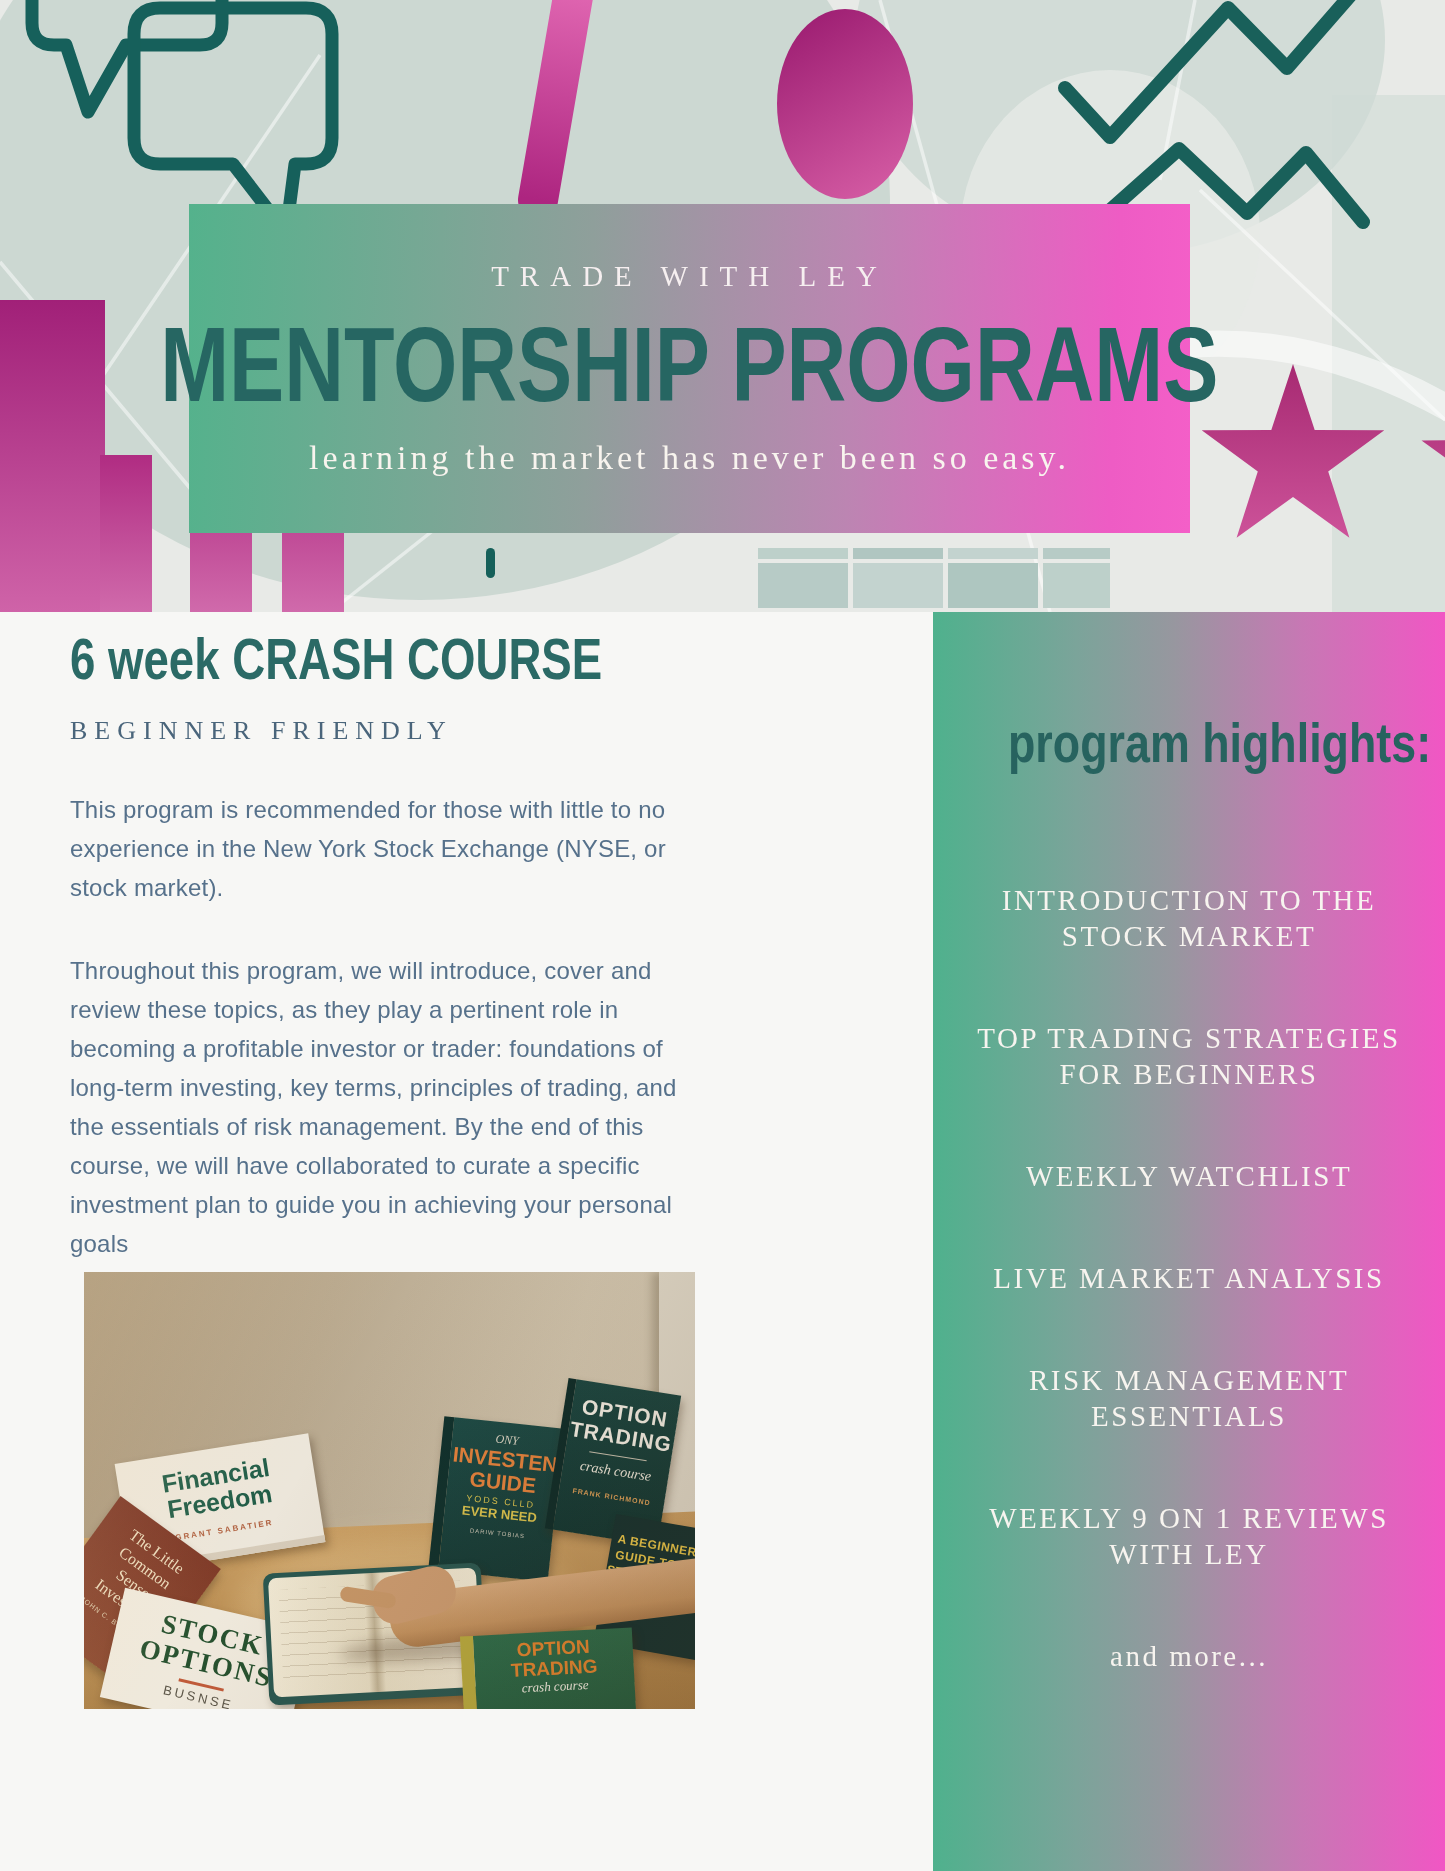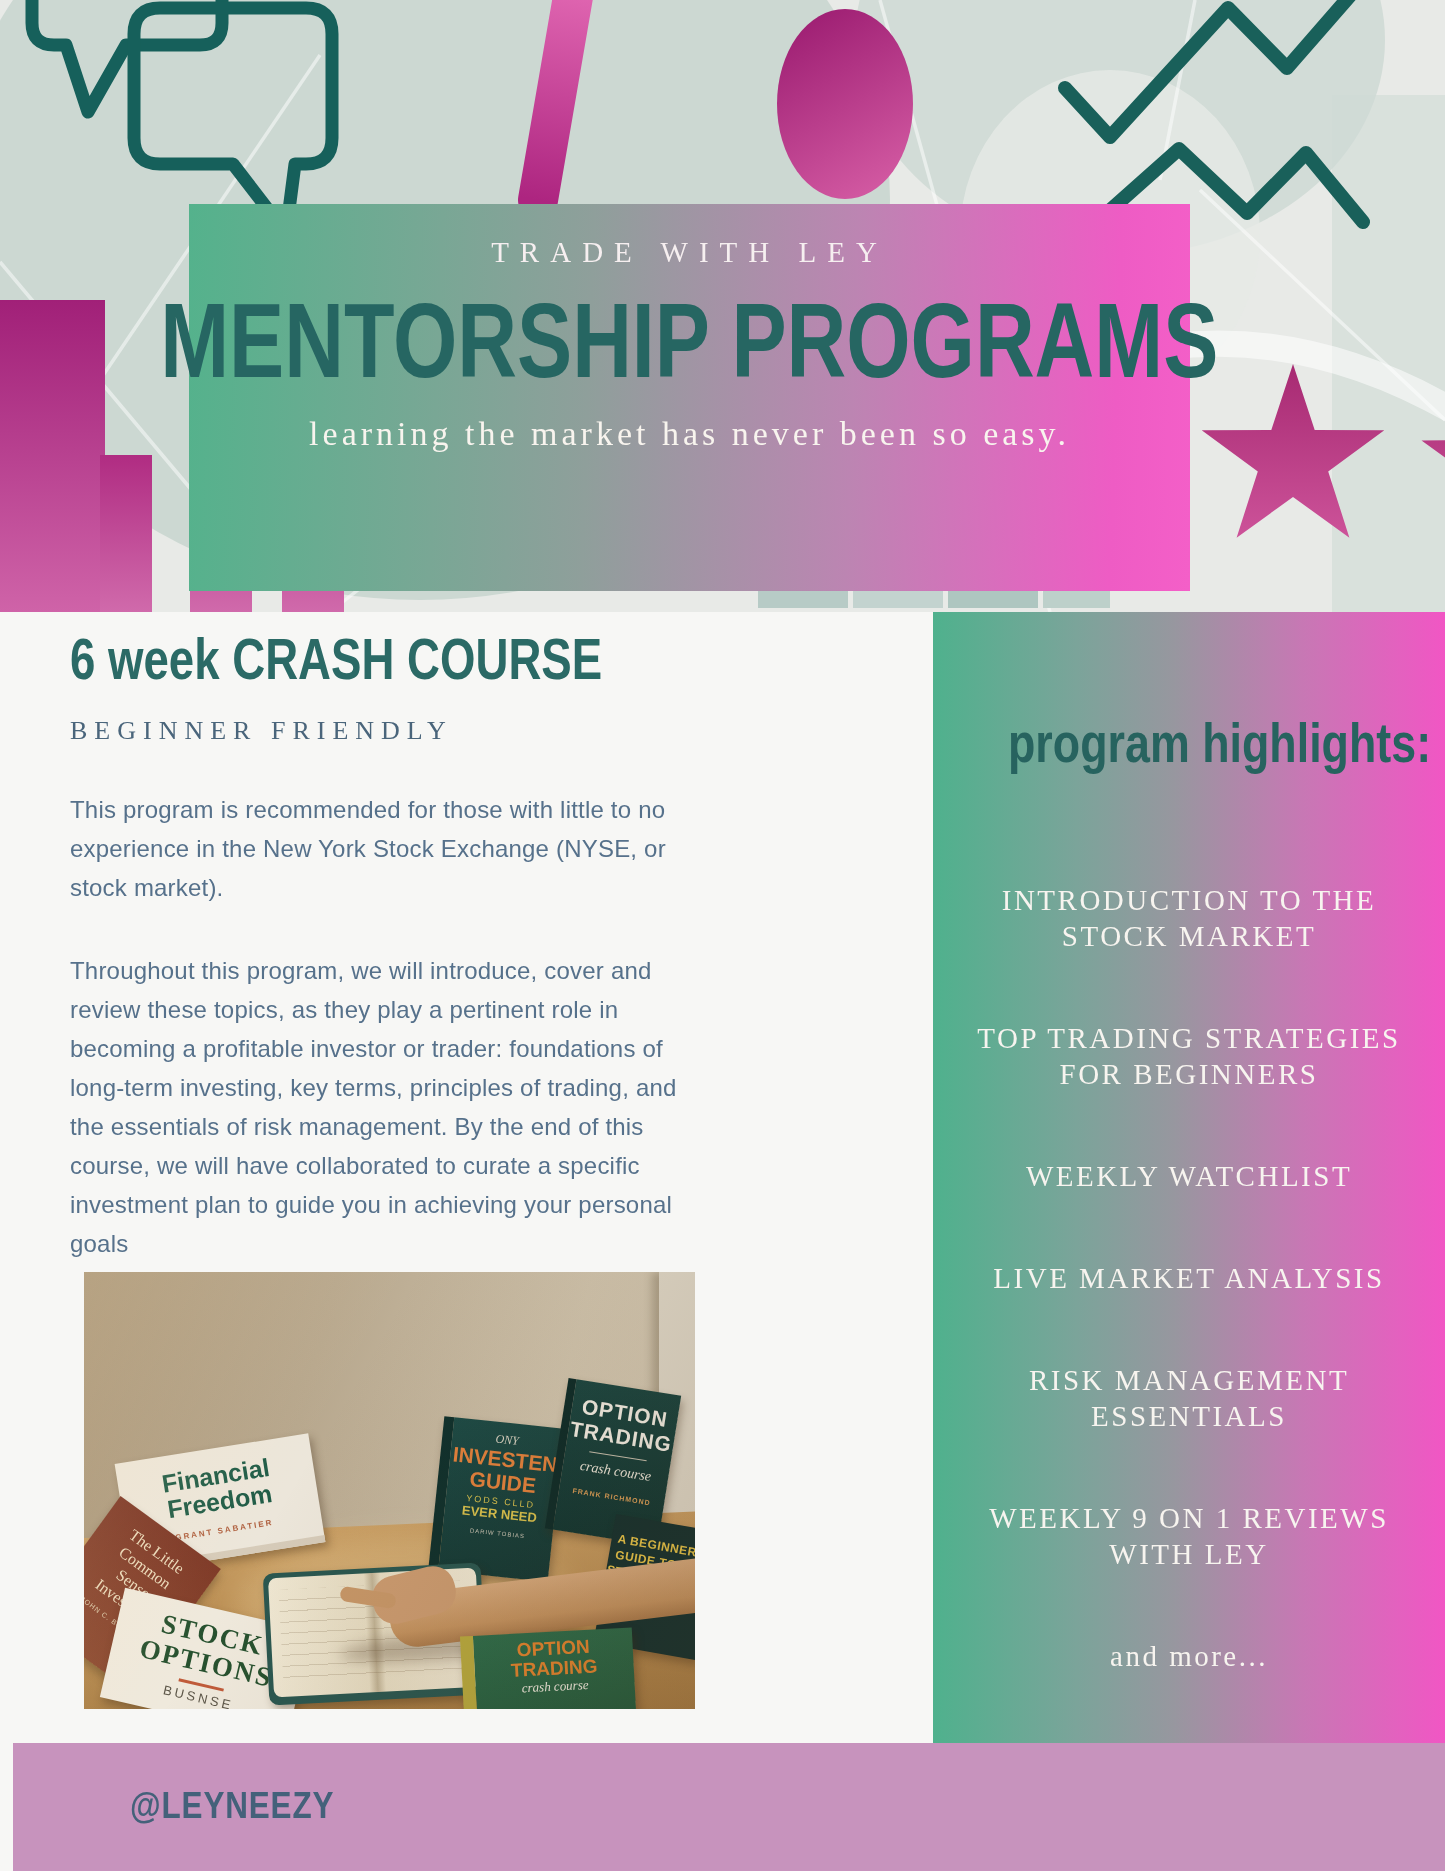--- a/index.html
+++ b/index.html
@@ -1,23 +1,23 @@
 <!DOCTYPE html>
 <html><head>
 <meta charset="utf-8">
 <style>
   html,body{margin:0;padding:0;background:#ffffff;}
   .page{position:relative;width:1445px;height:1871px;overflow:hidden;background:#f7f7f5;
         font-family:"Liberation Sans","DejaVu Sans",sans-serif;}
 
   
   .hero-svg{position:absolute;left:0;top:0;}
-  .banner{position:absolute;left:189px;top:204px;width:1001px;height:387px;box-sizing:border-box;
+  .banner{position:absolute;left:189px;top:204px;width:1001px;height:329px;box-sizing:border-box;
           background:linear-gradient(92deg,#54b28c 0%,#79a795 25%,#8f9f9b 40%,#bc85b2 66%,#ee5cc4 92%,#f45fc8 100%);
-          display:flex;flex-direction:column;align-items:center;text-align:center;padding-top:32px;}
+          display:flex;flex-direction:column;align-items:center;text-align:center;padding-top:56px;}
   .kicker{font-family:"Liberation Serif","DejaVu Serif",serif;font-size:29px;letter-spacing:11px;
           color:#f6eff0;}
   .banner-title{margin-top:20px;font-weight:700;font-size:106px;line-height:102px;color:#266662;white-space:nowrap;}
   .sqz{display:inline-block;transform:scaleX(0.78);transform-origin:50% 50%;white-space:nowrap;}
   .sqz-l{display:inline-block;transform:scaleX(0.8);transform-origin:0 50%;white-space:nowrap;}
   .banner-sub{margin-top:24px;font-family:"Liberation Serif","DejaVu Serif",serif;font-size:34px;
               letter-spacing:4px;color:#f8f4ee;}
 
   
   .content{position:absolute;left:70px;top:628px;width:655px;}
@@ -297,19 +297,14 @@
       <div class="sb-item">WEEKLY WATCHLIST</div>
       <div class="sb-item">LIVE MARKET ANALYSIS</div>
       <div class="sb-item">RISK MANAGEMENT
 ESSENTIALS</div>
       <div class="sb-item">WEEKLY 9 ON 1 REVIEWS
 WITH LEY</div>
       <div class="sb-item" style="text-transform:lowercase;text-align:right;">and more...</div>
     </div>
   </div>
 
-  <div class="footer">
-    <div class="handle">
-      <span class="sqz-l" style="transform:scaleX(0.85);">@LEYNEEZY</span>
-    </div>
-  </div>
 
 </div>
 
 </body></html>

